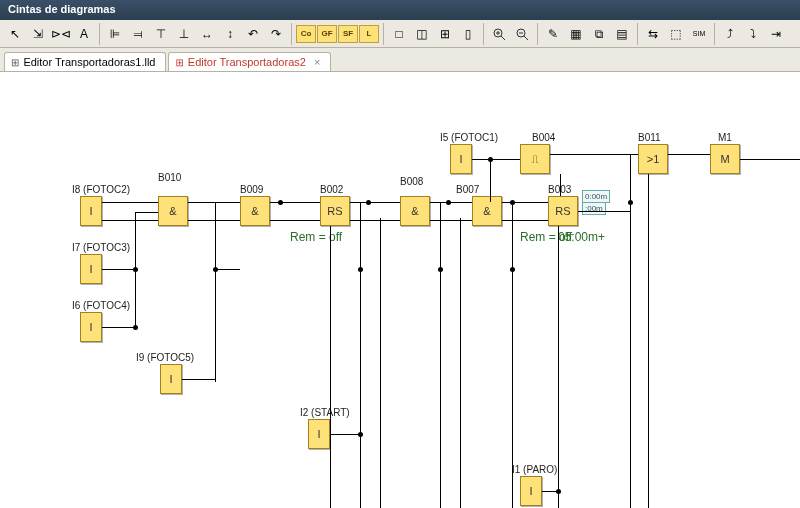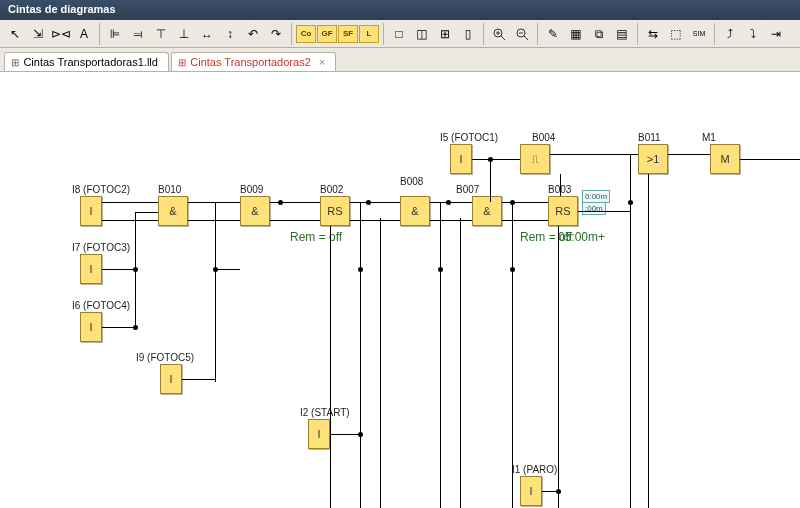--- a/index.html
+++ b/index.html
@@ -84,47 +84,47 @@
   <div class="tbtn" style="font-size:7px">SIM</div>
   <div class="sep"></div>
   <div class="tbtn">⤴</div>
   <div class="tbtn">⤵</div>
   <div class="tbtn">⇥</div>
 </div>
 
 <div class="tabs">
   <div class="tab">
     <span class="tabicon">⊞</span>
-    <span>Cintas Transportadoras1.lld</span>
+    <span>Editor Transportadoras1.lld</span>
   </div>
   <div class="tab active">
     <span class="tabicon" style="color:#c0392b">⊞</span>
-    <span>Cintas Transportadoras2</span>
+    <span>Editor Transportadoras2</span>
     <span class="close">×</span>
   </div>
 </div>
 
 <div class="canvas">
 
   <div class="lbl" style="left:440px;top:60px">I5 (FOTOC1)</div>
   <div class="block blk-i" style="left:450px;top:72px">I</div>
 
   <div class="lbl" style="left:532px;top:60px">B004</div>
   <div class="block blk-f" style="left:520px;top:72px">⎍</div>
 
   <div class="lbl" style="left:638px;top:60px">B011</div>
   <div class="block blk-f" style="left:638px;top:72px">&gt;1</div>
 
-  <div class="lbl" style="left:702px;top:60px">M1</div>
+  <div class="lbl" style="left:718px;top:60px">M1</div>
   <div class="block blk-f" style="left:710px;top:72px">M</div>
 
   <div class="lbl" style="left:72px;top:112px">I8 (FOTOC2)</div>
   <div class="block blk-i" style="left:80px;top:124px">I</div>
 
-  <div class="lbl" style="left:158px;top:112px">B010</div>
+  <div class="lbl" style="left:158px;top:100px">B010</div>
   <div class="block blk-f" style="left:158px;top:124px">&amp;</div>
 
   <div class="lbl" style="left:240px;top:112px">B009</div>
   <div class="block blk-f" style="left:240px;top:124px">&amp;</div>
 
   <div class="lbl" style="left:320px;top:112px">B002</div>
   <div class="block blk-f" style="left:320px;top:124px">RS</div>
 
   <div class="lbl" style="left:400px;top:104px">B008</div>
   <div class="block blk-f" style="left:400px;top:124px">&amp;</div>

